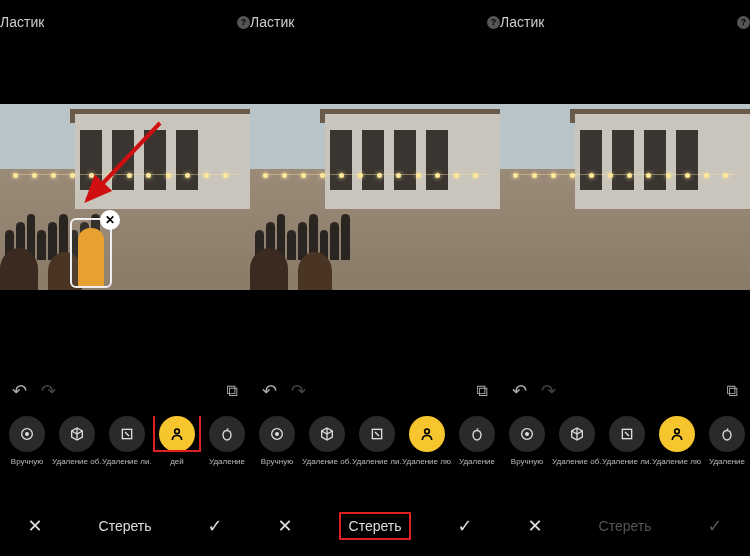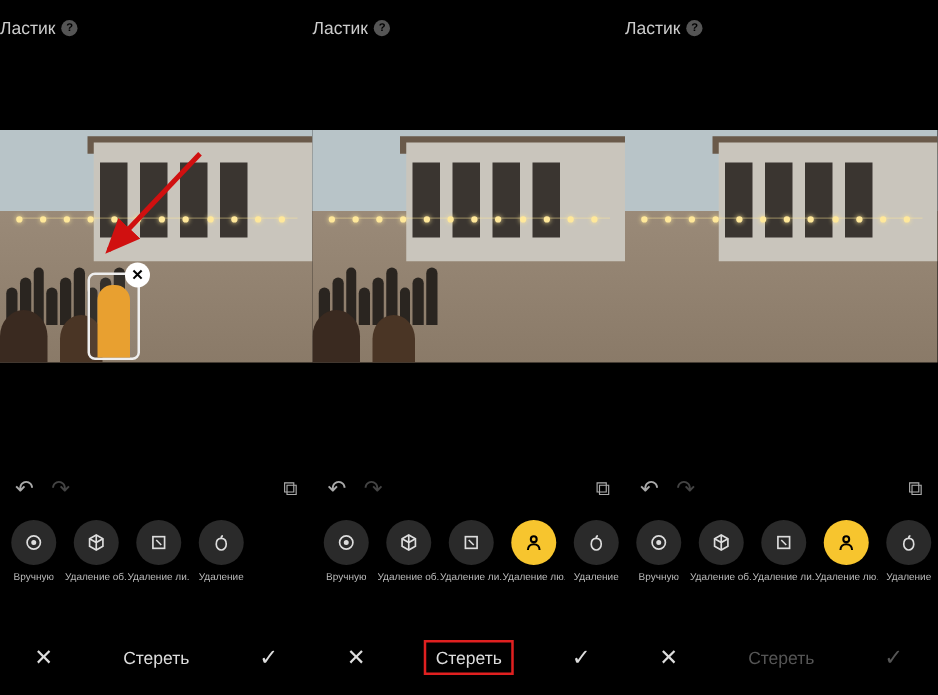--- a/index.html
+++ b/index.html
@@ -20,21 +20,21 @@
   .panel {
     flex: 1;
     display: flex;
     flex-direction: column;
     position: relative;
   }
   .header {
     height: 44px;
     display: flex;
     align-items: center;
-    justify-content: flex-start;
+    justify-content: space-between;
     gap: 5px;
     font-size: 14px;
     color: #ccc;
   }
   .help-icon {
     width: 13px;
     height: 13px;
     border-radius: 50%;
     background: #555;
     color: #000;
@@ -260,20 +260,30 @@
     </div>
         <div class="tool">
       <div class="tool-icon ">
             <svg width="16" height="16" viewBox="0 0 24 24" fill="none" stroke="currentColor" stroke-width="2">
               <rect x="5" y="5" width="14" height="14"></rect>
               <path d="M9 9l6 6"></path>
             </svg>
           </div>
       <div class="tool-label">Удаление ли...</div>
     </div>
+        <div class="tool" style="position: relative;">
+      <div class="tool-icon active">
+            <svg width="16" height="16" viewBox="0 0 24 24" fill="none" stroke="currentColor" stroke-width="2.5">
+              <circle cx="12" cy="8" r="3.5"></circle>
+              <path d="M5 21c0-4 3-7 7-7s7 3 7 7"></path>
+            </svg>
+          </div>
+      <div class="tool-label">дей</div>
+    <div class="highlight-box" style="inset: -3px -1px 14px;"></div>
+        </div>
         <div class="tool">
       <div class="tool-icon ">
             <svg width="16" height="16" viewBox="0 0 24 24" fill="none" stroke="currentColor" stroke-width="2">
               <path d="M12 7c-3 0-6 2-6 7 0 4 3 7 6 7s6-3 6-7c0-5-3-7-6-7z"></path>
               <path d="M12 7c0-2 1-3 2-3"></path>
             </svg>
           </div>
       <div class="tool-label">Удаление</div>
     </div>
       </div>

